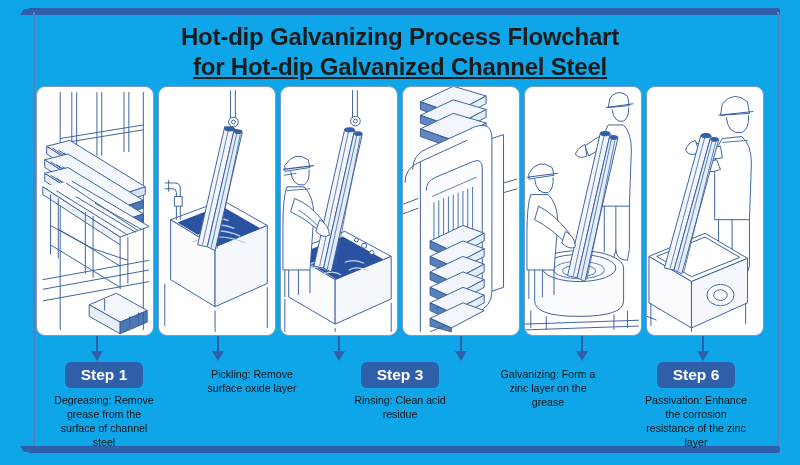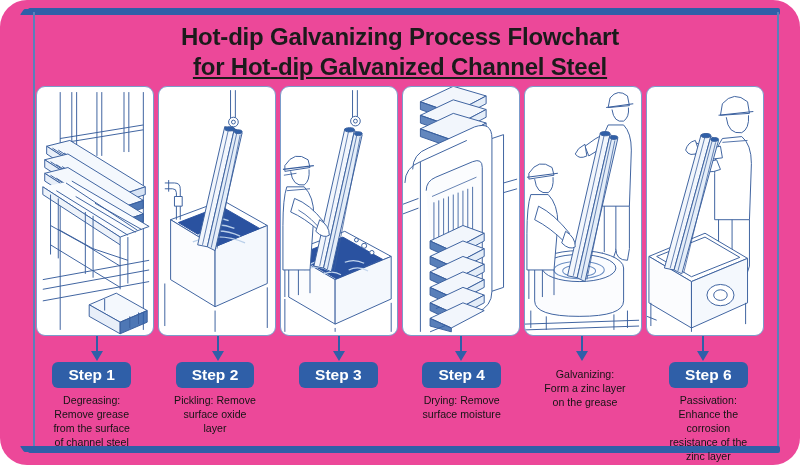--- a/index.html
+++ b/index.html
@@ -5,22 +5,21 @@
   html,body{margin:0;padding:0;}
   body{
     width:800px;height:465px;
     background:#ffffff;
     font-family:"Liberation Sans", sans-serif;
     overflow:hidden;
     position:relative;
   }
   #page{
     position:absolute;inset:0;
-    background:#ec4899;
-    border-radius:27px;
+    background:#0ea5e9;
   }
   
   .bar-top{
     position:absolute;left:28px;top:8px;width:752px;height:7px;
     background:#2f5fa8;border-radius:2px;
   }
   .bar-top:after{
     content:"";position:absolute;left:-6px;top:1px;width:10px;height:6px;
     background:#2f5fa8;transform:skewX(-35deg);border-radius:1px;
   }
@@ -528,32 +527,28 @@
   </div>
 
   <div class="steps">
 
     <div class="step">
       <div class="badge">Step 1</div>
       <div class="caption">Degreasing: Remove grease from the surface of channel steel</div>
     </div>
 
     <div class="step">
-      <div class="badge">Step 2</div>
       <div class="caption">Pickling: Remove surface oxide layer</div>
     </div>
 
     <div class="step">
       <div class="badge">Step 3</div>
-    </div>
-
-    <div class="step">
-      <div class="badge">Step 4</div>
-      <div class="caption">Drying: Remove surface moisture</div>
-    </div>
+      <div class="caption">Rinsing: Clean acid residue</div>
+    </div>
+
 
     <div class="step">
       <div class="caption">Galvanizing: Form a zinc layer on the grease</div>
     </div>
 
     <div class="step">
       <div class="badge">Step 6</div>
       <div class="caption">Passivation: Enhance the corrosion resistance of the zinc layer</div>
     </div>
 

